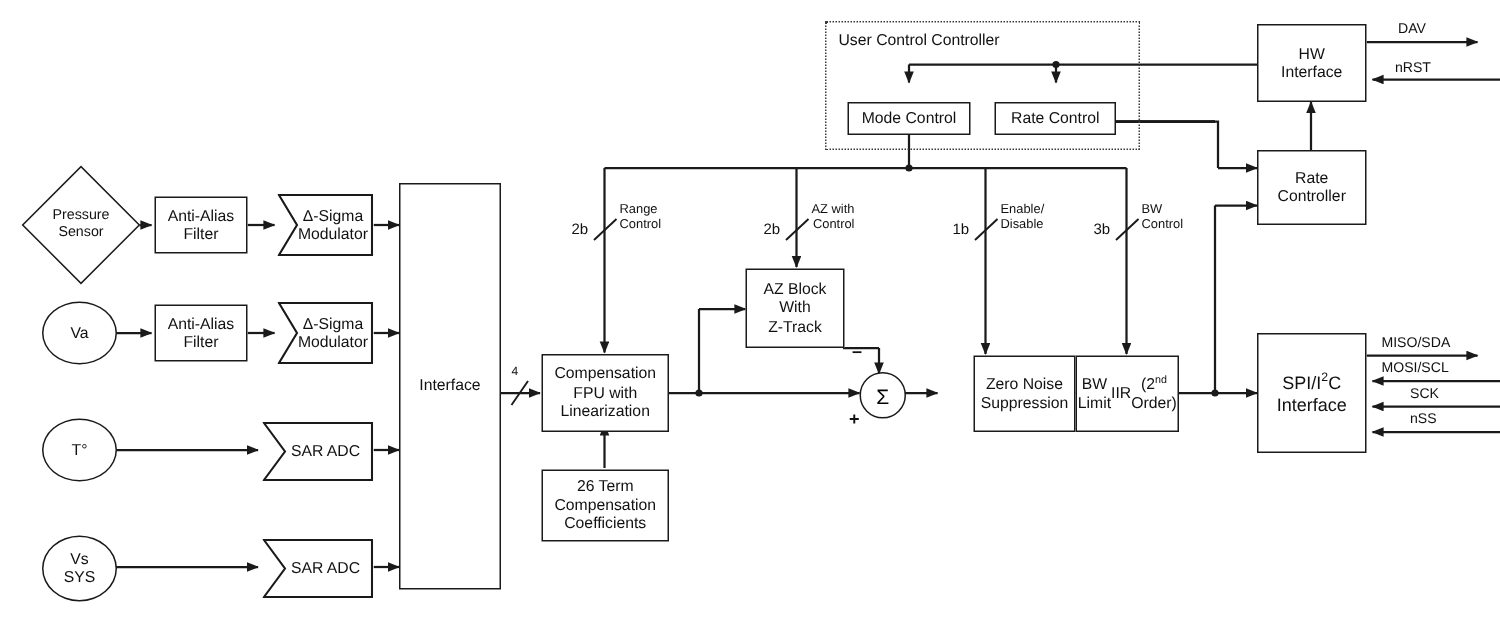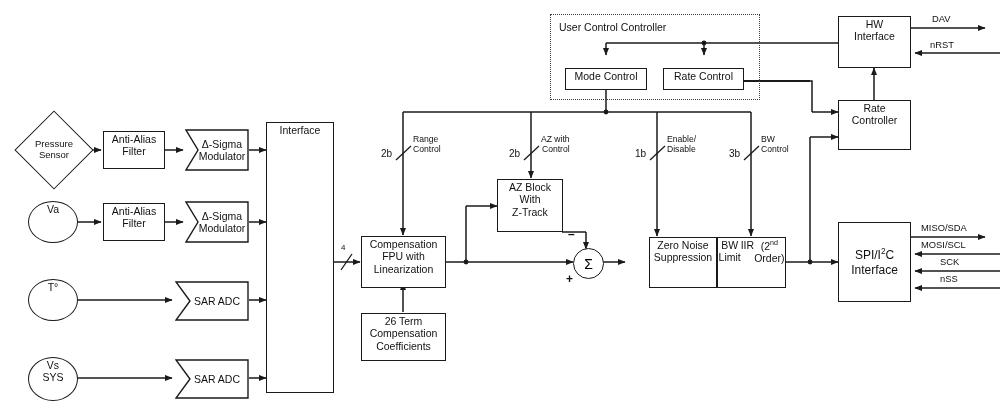--- a/index.html
+++ b/index.html
@@ -1,21 +1,21 @@
 <!DOCTYPE html>
 <html><head>
 <meta charset="utf-8">
 <title>Sensor Signal Chain Block Diagram</title>
 <style>
   html,body{margin:0;padding:0;background:#ffffff;}
   body{font-family:"Liberation Sans","DejaVu Sans",sans-serif;color:#000;}
   #stage{position:relative;width:1000px;height:412px;background:#fff;overflow:hidden;}
   svg#wires{position:absolute;left:0;top:0;width:1000px;height:412px;pointer-events:none;}
 
-  .node{position:absolute;box-sizing:border-box;display:flex;
+  .node{position:absolute;box-sizing:border-box;display:flex;align-items:center;
         justify-content:center;text-align:center;background:#fff;border:1.4px solid #1a1a1a;
         font-size:10.5px;line-height:1.18;color:#111;padding:1px 2px;}
   .node.circle{border-radius:50%;}
   .grp{position:absolute;box-sizing:border-box;border:1.5px dotted #3a3a3a;background:transparent;}
   .grp-label{position:absolute;font-size:10.5px;color:#111;background:#fff;padding:0 2px;}
 
   
   .diamond-wrap{position:absolute;}
   .diamond-wrap .dia{position:absolute;left:0;top:0;width:100%;height:100%;
         background:#fff;border:1.4px solid #1a1a1a;transform:rotate(45deg);box-sizing:border-box;}

